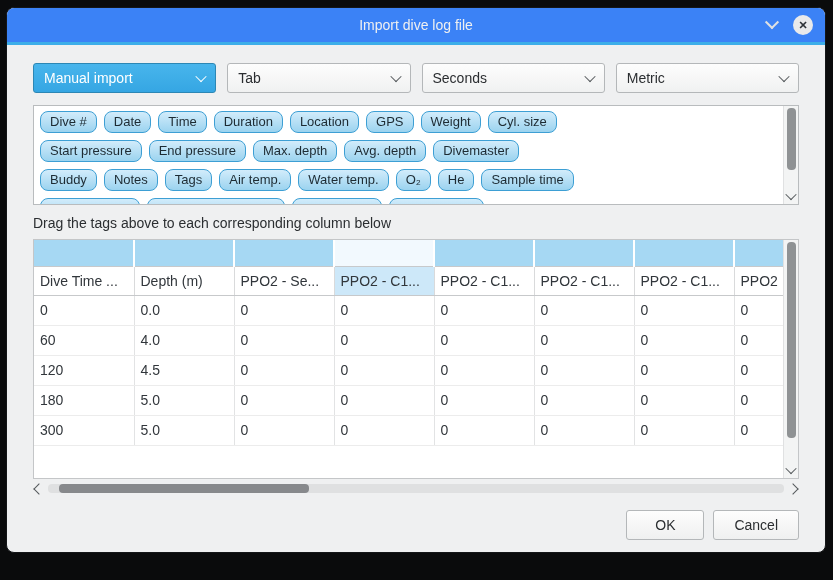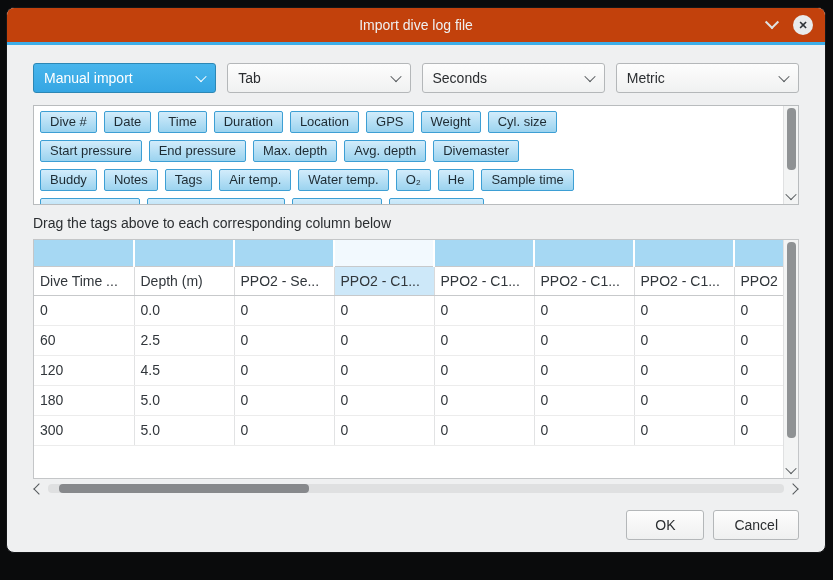--- a/index.html
+++ b/index.html
@@ -14,21 +14,21 @@
     left: 6px; top: 7px;
     width: 820px; height: 546px;
     background: #eff0f1;
     border: 1px solid #141618;
     border-radius: 8px;
     overflow: hidden;
   }
   
   .titlebar {
     height: 34px;
-    background: #c2410c;
+    background: #3b82f6;
     display: flex; align-items: center; justify-content: center;
     position: relative;
     color: #eff0f1;
     font-size: 14px;
   }
   .titlebar .controls {
     position: absolute; right: 12px; top: 0; bottom: 0;
     display: flex; align-items: center; gap: 16px;
   }
   .shade-chev {
@@ -78,21 +78,21 @@
     background: #fff; border: 1px solid #b9bcbe;
     display: flex; overflow: hidden;
   }
   .tag-rows { flex: 1; padding: 5px 6px; overflow: hidden; }
   .tag-row { display: flex; gap: 7px; margin-bottom: 7px; }
   .tag {
     height: 22px; line-height: 20px;
     padding: 0 9px;
     font-size: 13px; color: #1d2b33;
     background: linear-gradient(#d2ecfb, #9bd3ef);
-    border: 1px solid #3d9fd4; border-radius: 2px;
+    border: 1px solid #3d9fd4; border-radius: 8px;
     white-space: nowrap; cursor: grab;
   }
   .vscroll {
     width: 15px; background: #f3f4f4; border-left: 1px solid #e0e1e2;
     display: flex; flex-direction: column; align-items: center;
     padding: 2px 0 4px 0;
   }
   .vscroll .thumb { width: 9px; border-radius: 4px; background: #8f9294; }
   .vscroll .spacer { flex: 1; }
   .sb-arrow { border-color: #54585b; cursor: pointer; }
@@ -273,21 +273,21 @@
                 <td class="data-cell">0.0</td>
                 <td class="data-cell">0</td>
                 <td class="data-cell">0</td>
                 <td class="data-cell">0</td>
                 <td class="data-cell">0</td>
                 <td class="data-cell">0</td>
                 <td class="data-cell">0</td>
               </tr>
               <tr>
                 <td class="data-cell">60</td>
-                <td class="data-cell">2.5</td>
+                <td class="data-cell">4.0</td>
                 <td class="data-cell">0</td>
                 <td class="data-cell">0</td>
                 <td class="data-cell">0</td>
                 <td class="data-cell">0</td>
                 <td class="data-cell">0</td>
                 <td class="data-cell">0</td>
               </tr>
               <tr>
                 <td class="data-cell">120</td>
                 <td class="data-cell">4.5</td>

